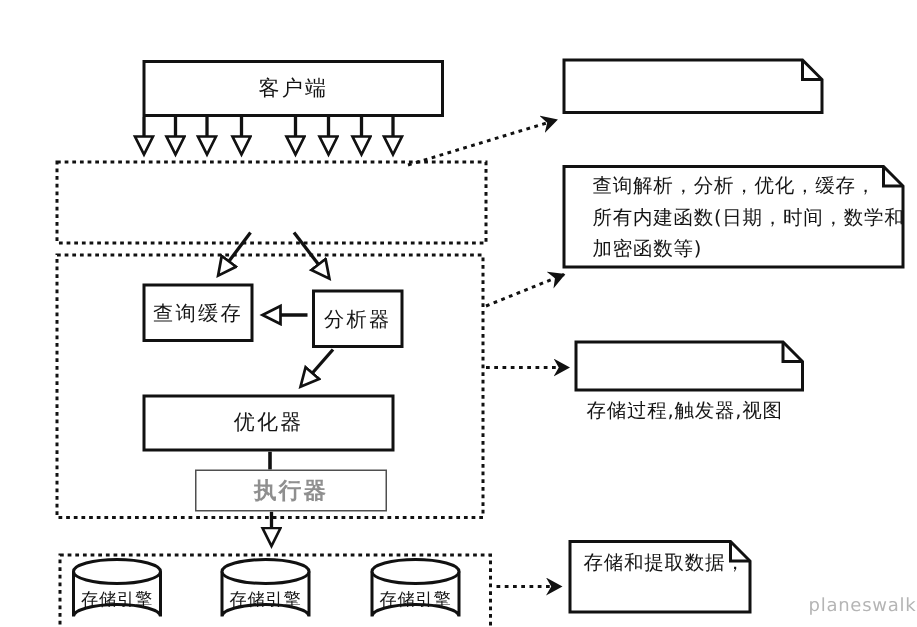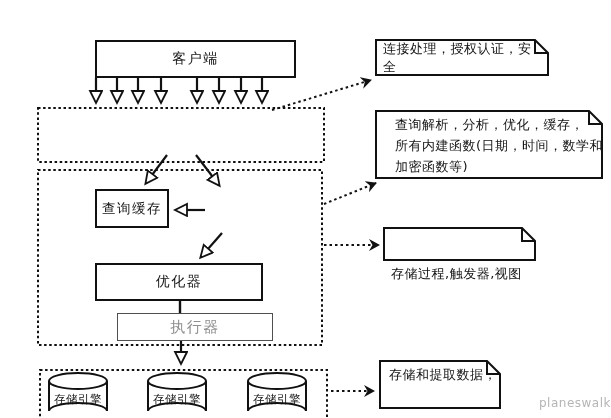--- a/index.html
+++ b/index.html
@@ -12,22 +12,22 @@
     position:absolute;box-sizing:border-box;border:2px solid #111;background:#fff;
     display:flex;align-items:center;justify-content:center;
     font-size:14px;letter-spacing:1.5px;color:#141414;z-index:2;
   }
   #box-client{left:95px;top:40px;width:201px;height:38px;}
   #box-conn{left:97px;top:117px;width:178px;height:38px;}
   #box-qcache{left:95px;top:189px;width:74px;height:39px;font-size:13.5px;text-align:center;}
   #box-parser{left:208px;top:193px;width:61px;height:39px;font-size:13.5px;}
   #box-opt{left:95px;top:263px;width:168px;height:38px;}
   #box-exec{
-    left:117px;top:313px;width:156px;height:28px;
-    border:1.5px solid #4f4f4f;color:#8f8f8f;font-weight:normal;font-size:15px;
+    left:130px;top:313px;width:128px;height:28px;
+    border:1.5px solid #4f4f4f;color:#8f8f8f;font-weight:bold;font-size:15px;
   }
   .cyl-label{
     position:absolute;top:392px;width:64px;text-align:center;
     font-size:11.5px;letter-spacing:0.5px;color:#111;z-index:2;white-space:nowrap;
   }
   #cyl-label-1{left:46px;}
   #cyl-label-2{left:145px;}
   #cyl-label-3{left:245px;}
   .note-text{
     position:absolute;font-size:13px;color:#141414;z-index:2;letter-spacing:0.5px;
@@ -119,28 +119,28 @@
     <g stroke="#111" stroke-width="2" fill="none" stroke-dasharray="2.5 3">
       <path d="M272,110 L371,80" marker-end="url(#mSolid)"></path>
       <path d="M324,204 L376,183" marker-end="url(#mSolid)"></path>
       <path d="M324,245 L379,245" marker-end="url(#mSolid)"></path>
       <path d="M331,391 L374,391" marker-end="url(#mSolid)"></path>
     </g>
   </svg>
 
   <div class="box" id="box-client">客户端</div>
   <div class="box" id="box-qcache">查询缓存</div>
+  <div class="box" id="box-parser">分析器</div>
   <div class="box" id="box-opt">优化器</div>
   <div class="box" id="box-exec">执行器</div>
 
   <div class="cyl-label" id="cyl-label-1">存储引擎</div>
   <div class="cyl-label" id="cyl-label-2">存储引擎</div>
   <div class="cyl-label" id="cyl-label-3">存储引擎</div>
 
-  <div class="note-text" id="nt-1">连接处理，授权认证，安全</div>
   <div class="note-text" id="nt-2">查询解析，分析，优化，缓存，
 所有内建函数(日期，时间，数学和
 加密函数等)</div>
   <div class="note-text" id="nt-3">存储过程,触发器,视图</div>
   <div class="note-text" id="nt-4">存储和提取数据，</div>
 
   <div class="watermark">planeswalker</div>
 </div>
 
 </body></html>

